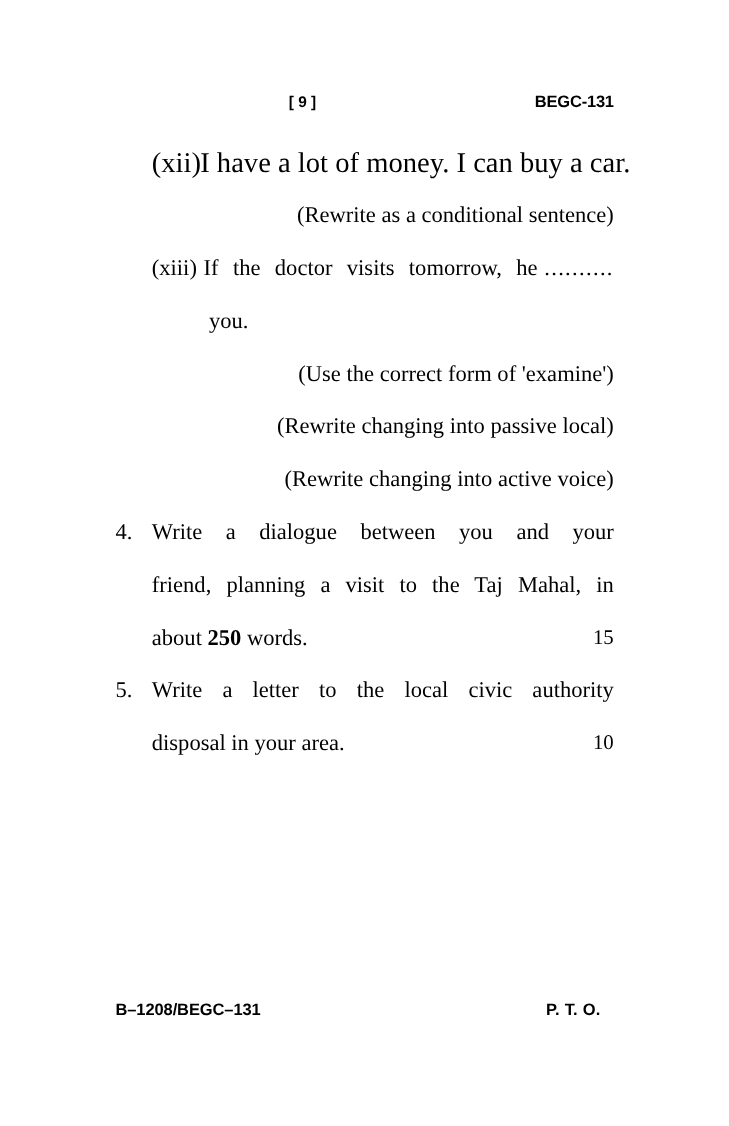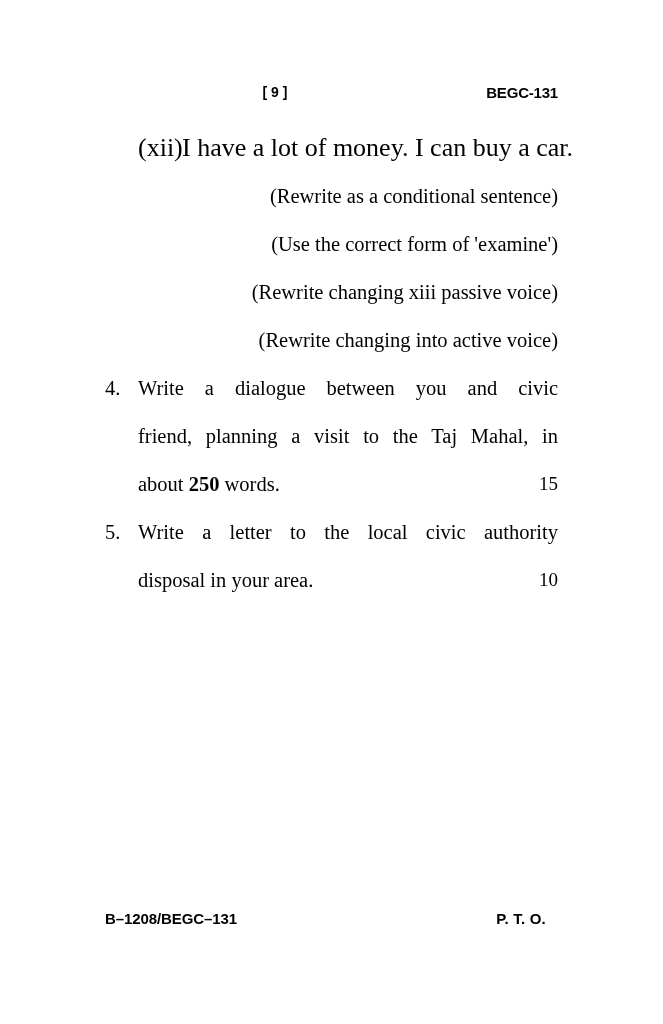--- a/index.html
+++ b/index.html
@@ -181,29 +181,35 @@
     <span class="code">BEGC-131</span>
   </div>
 
   <div class="body-block">
 
     <div class="item-line">
       <span class="mk mk-xii">(xii)</span><span>I have a lot of money. I can buy a car.</span>
     </div>
     <div class="instruction">(Rewrite as a conditional sentence)</div>
 
+    <div class="item-wrap">
+      <span class="l1">
+        <span class="mk">(xiii)</span><span class="sp" style="width:6px"></span><span>If the doctor visits tomorrow, he</span><span class="sp" style="width:6px"></span><span class="dots">..........</span>
+      </span>
+      <span class="l2">you.</span>
+    </div>
     <div class="instruction">(Use the correct form of 'examine')</div>
 
-    <div class="instruction">(Rewrite changing xiii passive voice)</div>
+    <div class="instruction">(Rewrite changing into passive local)</div>
 
     <div class="instruction">(Rewrite changing into active voice)</div>
 
     <div class="q">
       <span class="qnum">4.</span>
-      <span class="ql ql-just">Write a dialogue between you and civic</span>
+      <span class="ql ql-just">Write a dialogue between you and your</span>
       <span class="ql ql-just">friend, planning a visit to the Taj Mahal, in</span>
       <span class="ql ql-last"><span>about </span><b>250</b><span> words.</span><span class="marks">15</span></span>
     </div>
 
     <div class="q">
       <span class="qnum">5.</span>
       <span class="ql ql-just">Write a letter to the local civic authority</span>
       <span class="ql ql-last"><span>disposal in your area.</span><span class="marks">10</span></span>
     </div>
 

